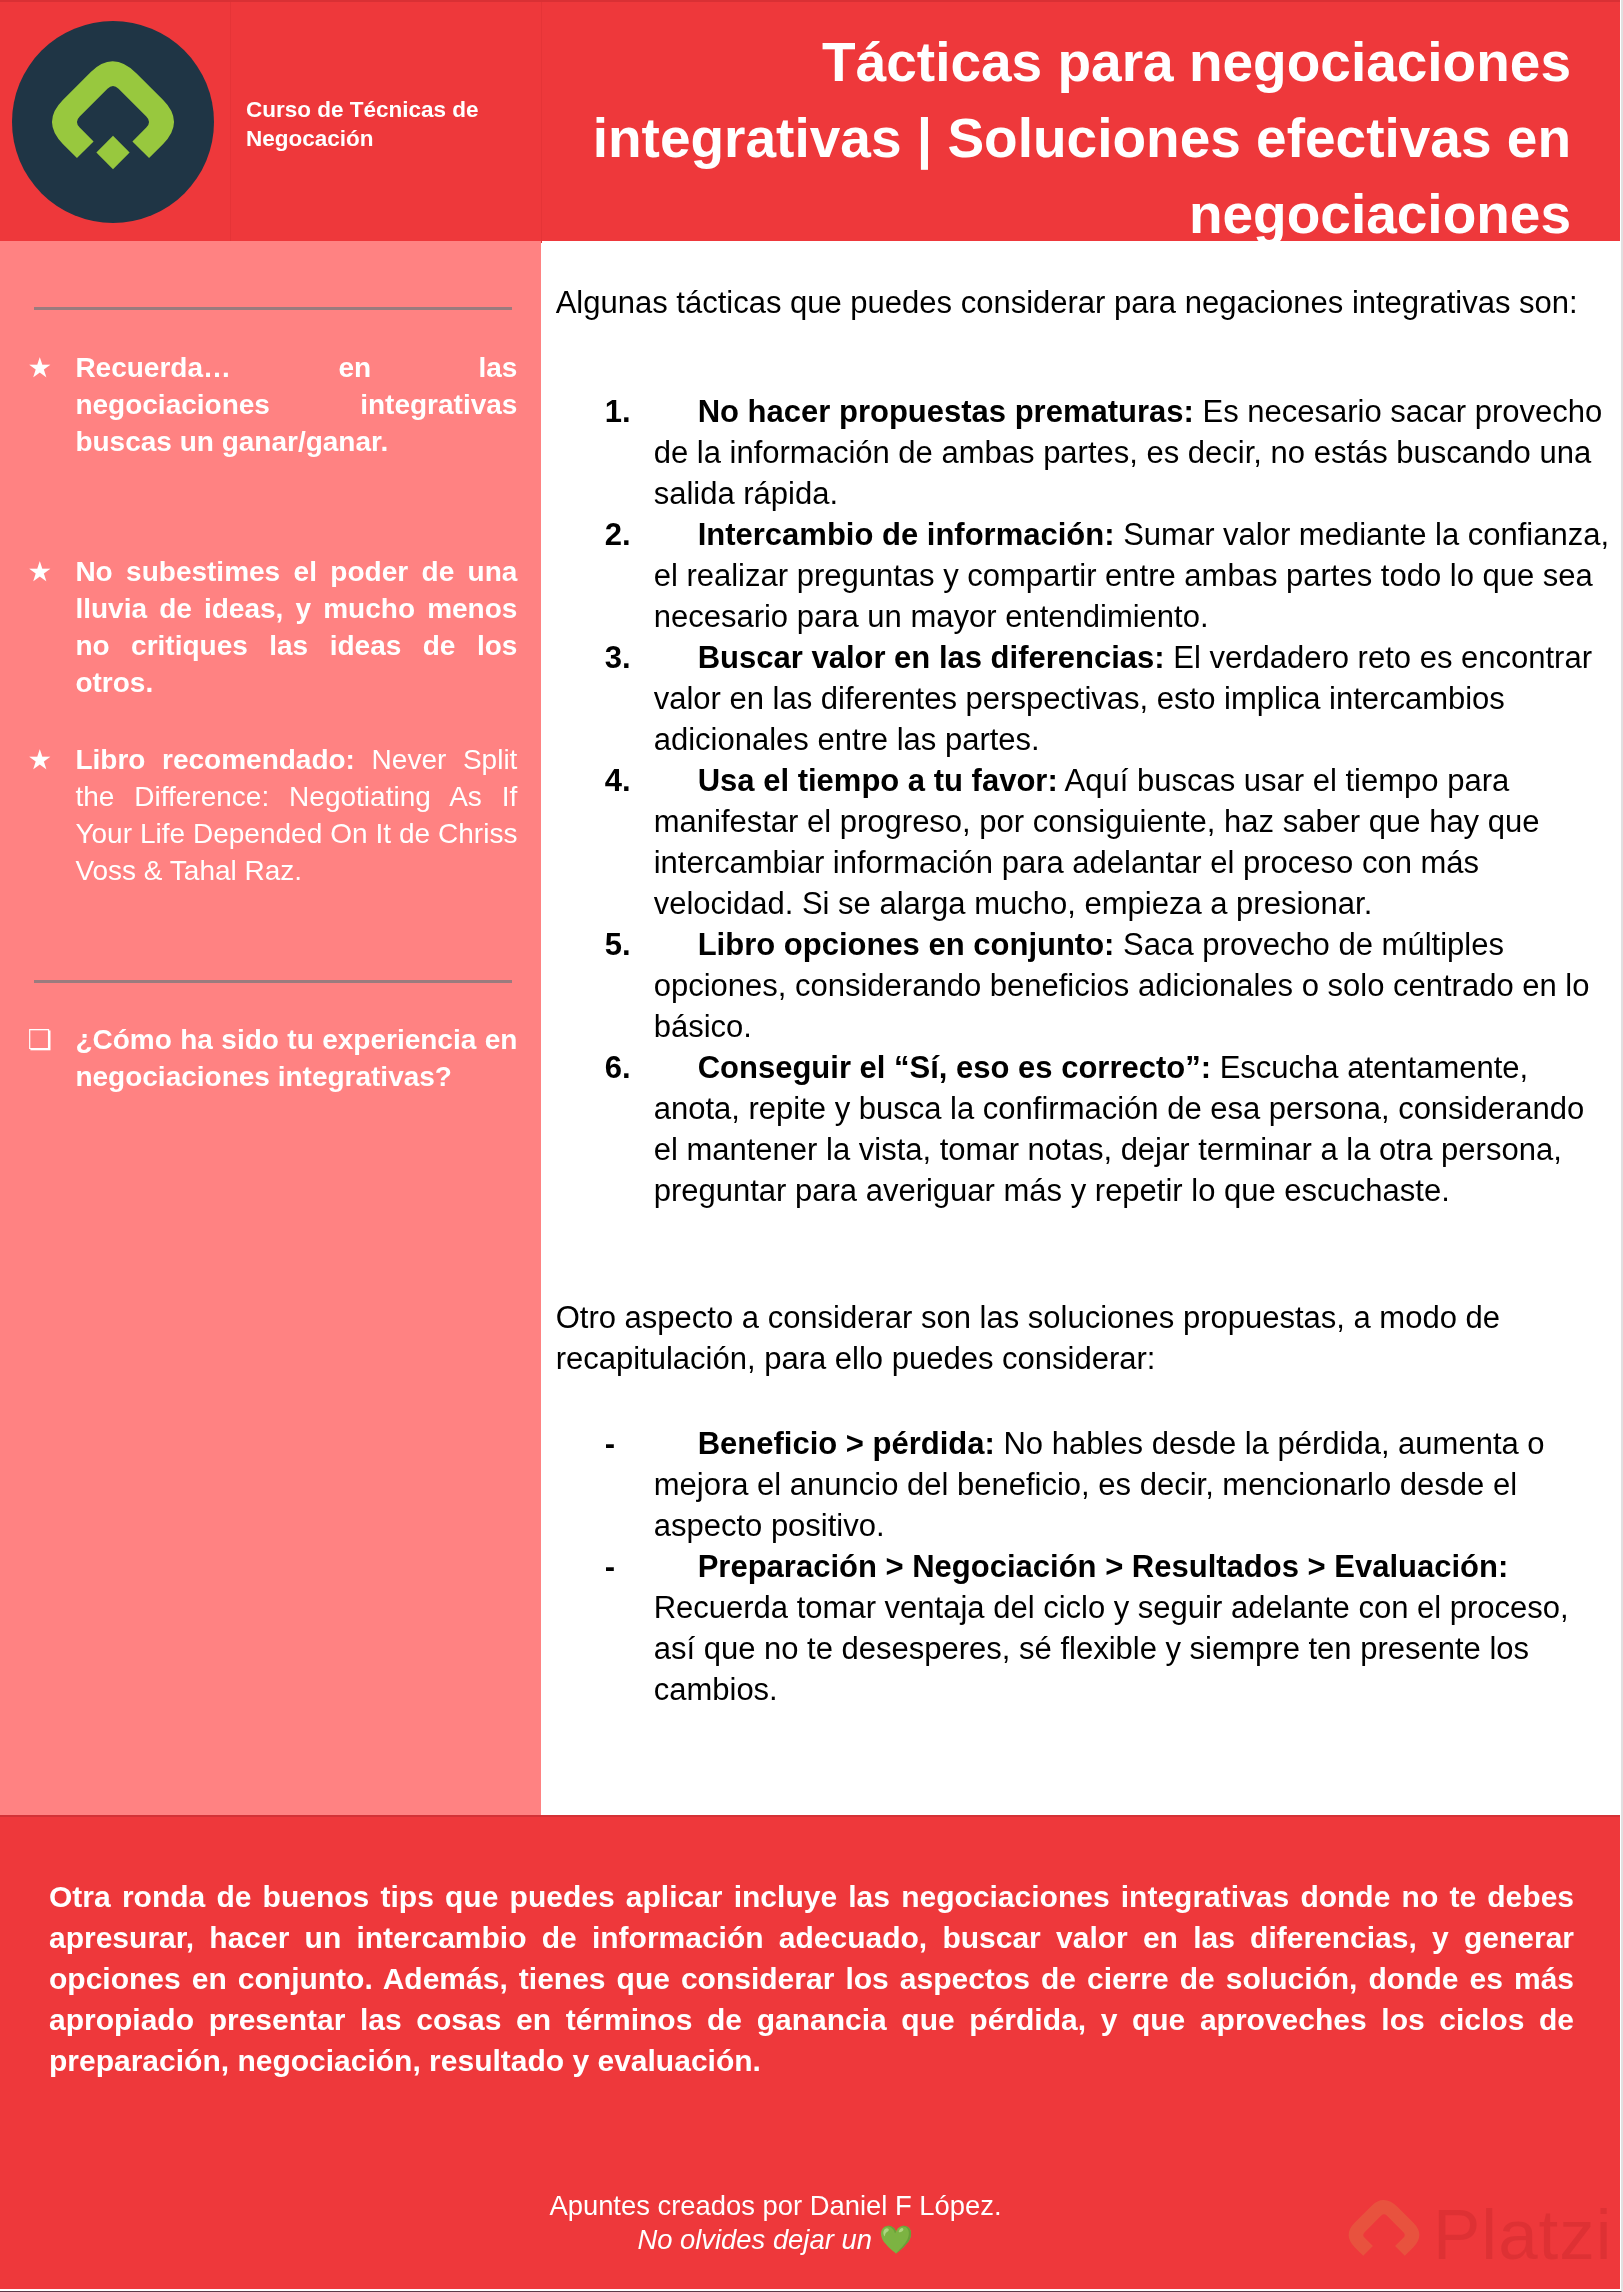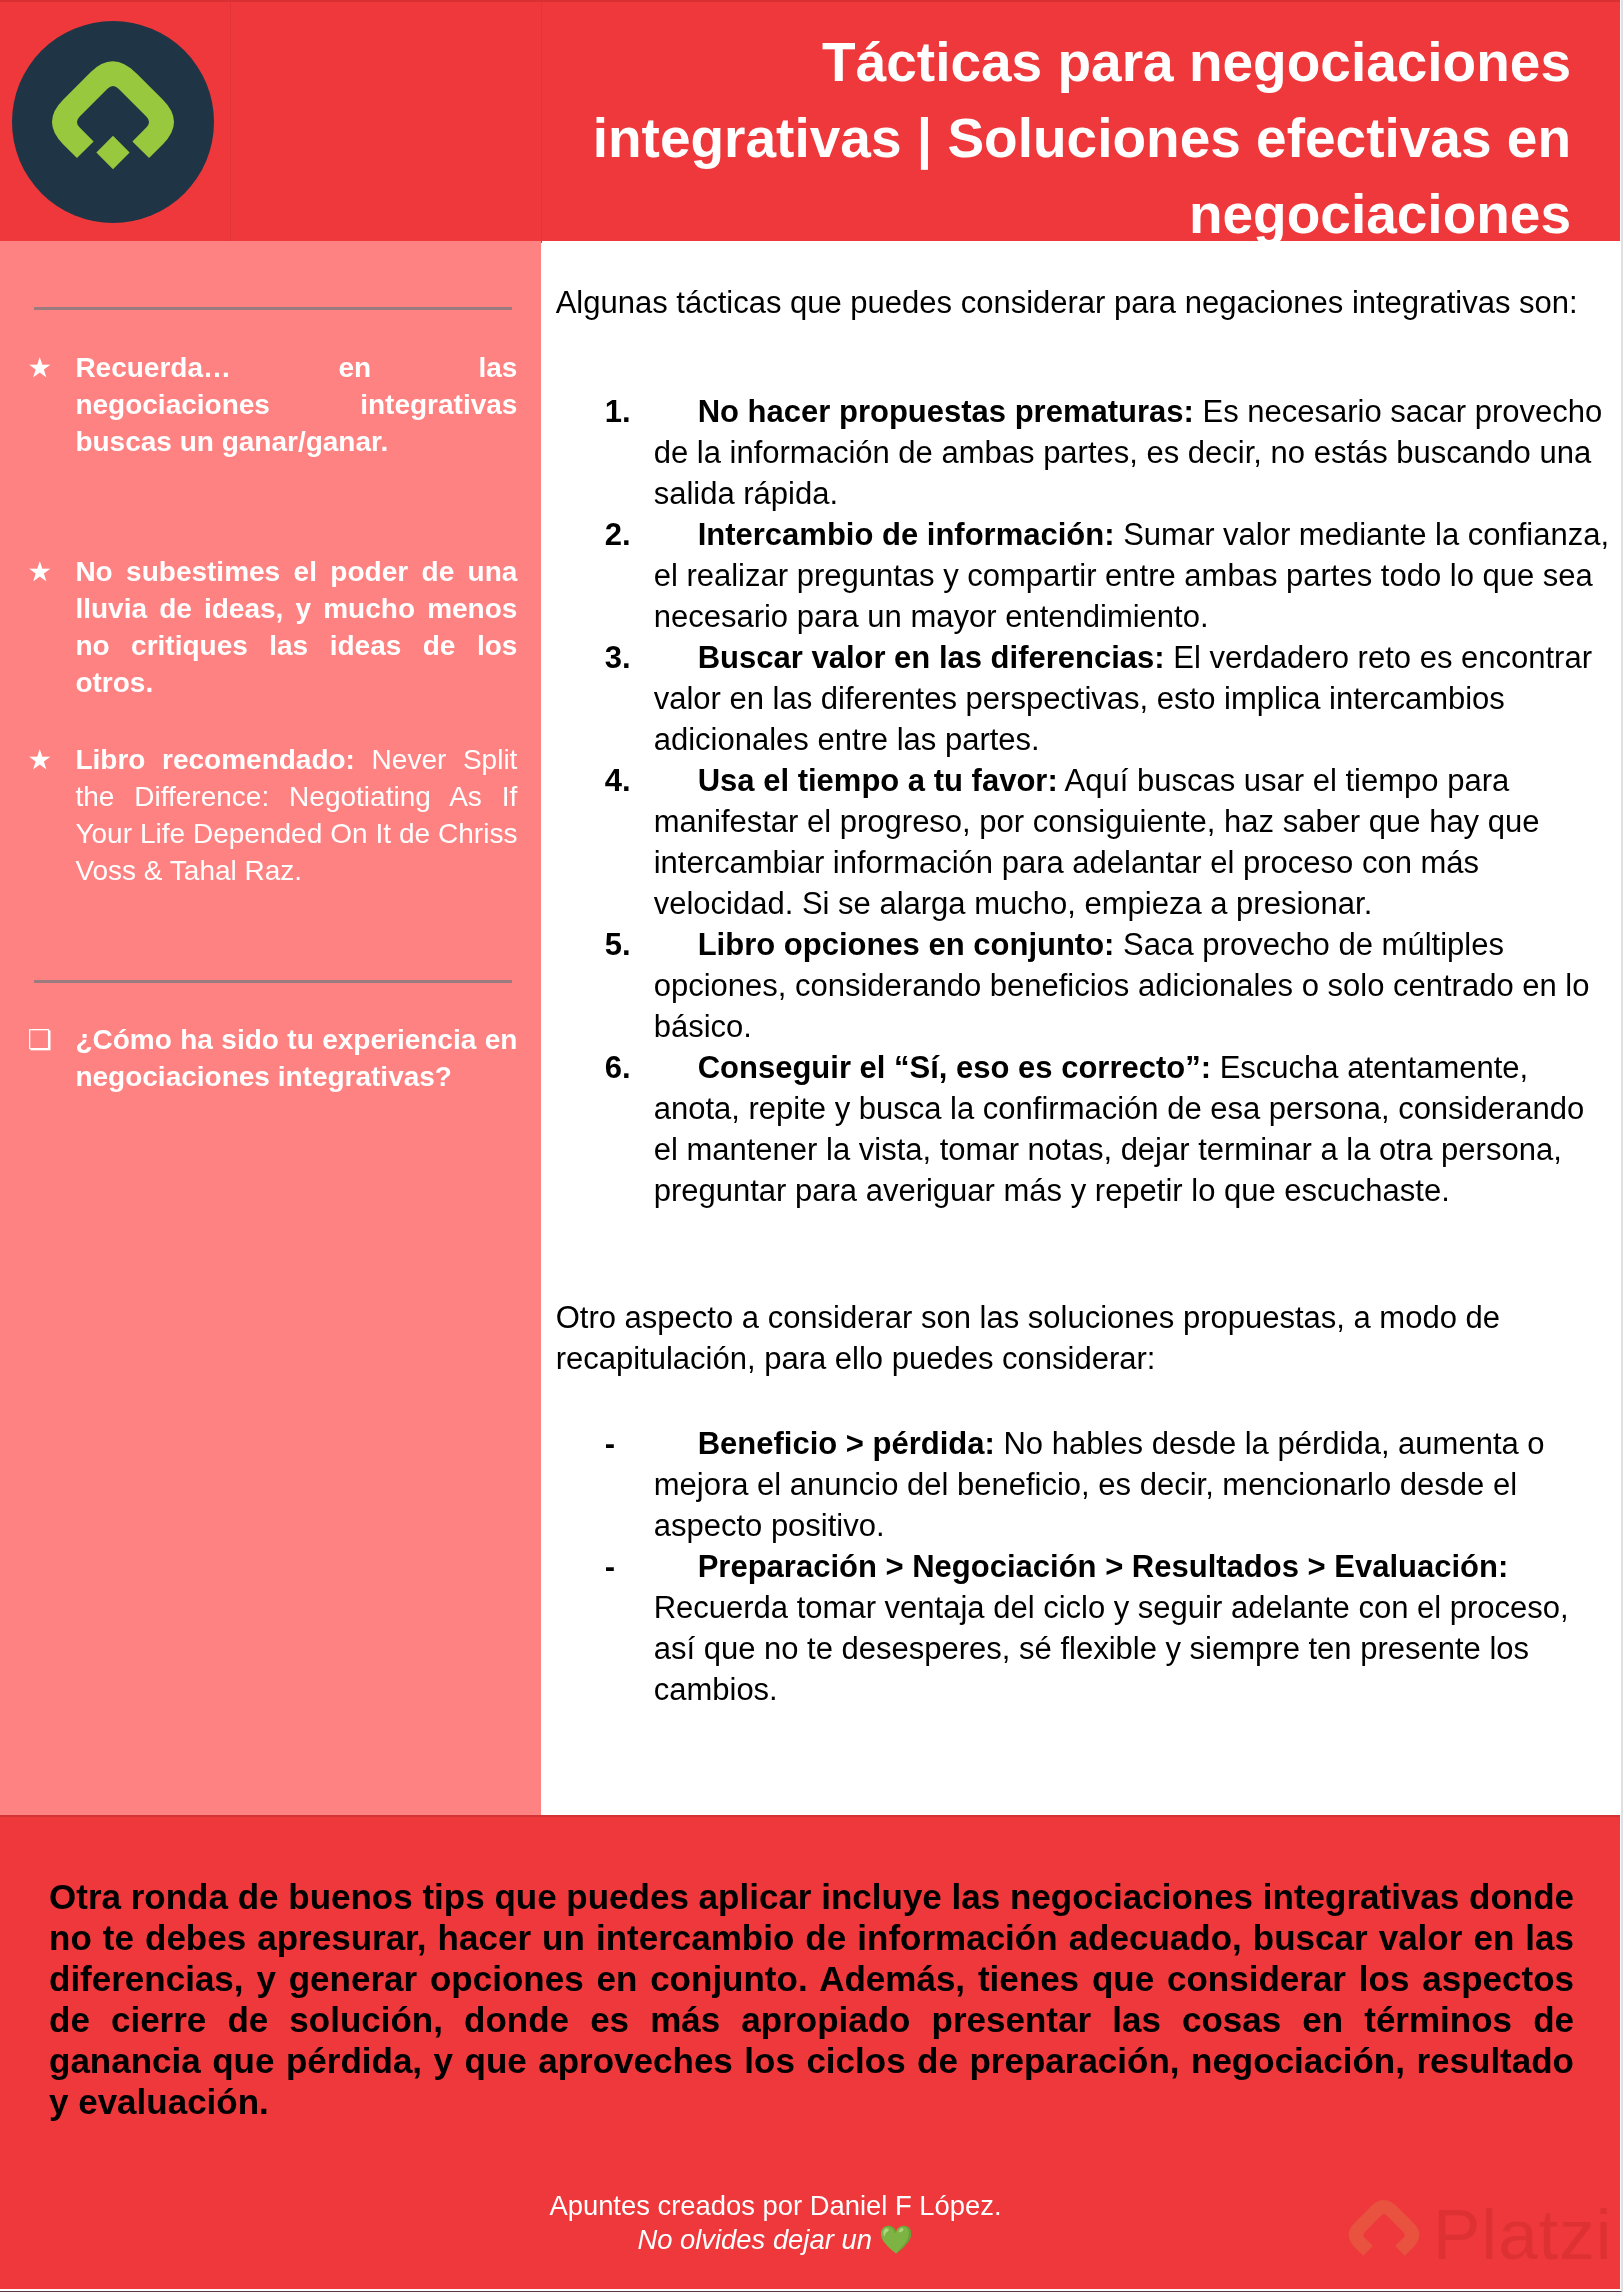--- a/index.html
+++ b/index.html
@@ -28,21 +28,21 @@
   
   .main { position: absolute; left: 541px; top: 241px; width: 1079px; height: 1574px; background: #ffffff; color: #000000; border-radius: 9px; }
   .intro, .outro { position: absolute; left: 14.7px; width: 1039px; font-size: 31px; line-height: 41px; }
   .list { position: absolute; left: 14.7px; width: 1059px; font-size: 31px; line-height: 41px; }
   .li { position: relative; padding-left: 98px; }
   .li .num { position: absolute; left: 49px; top: 0; font-weight: bold; }
   .li b { font-weight: bold; margin-left: 44px; }
 
   
   .footer { position: absolute; left: 0; top: 1815px; width: 1620px; height: 474px; background: #ee383b; border-top: 2px solid #d33236; }
-  .summary { position: absolute; left: 49px; top: 59px; width: 1525px; color: #000000; font-weight: bold; font-size: 35px; line-height: 41px; text-align: justify; text-align-last: left; }
+  .summary { position: absolute; left: 49px; top: 59px; width: 1525px; color: #ffffff; font-weight: bold; font-size: 30px; line-height: 41px; text-align: justify; text-align-last: left; }
   .credits { position: absolute; left: 457px; top: 372px; width: 637px; text-align: center; color: #ffffff; font-size: 27.4px; line-height: 34px; }
   .credits .note { font-style: italic; }
   .heart { display: inline-block; color: #6db33f; font-style: normal; }
   .watermark { position: absolute; left: 1335px; top: 369px; width: 284px; height: 98px; opacity: 0.25; }
   .watermark .wm-text { position: absolute; left: 98px; top: 7.8px; font-size: 71px; color: #b01f22; letter-spacing: 1px; }
   .watermark svg { position: absolute; left: 0; top: 0; }
 </style>
 </head>
 <body>
 
@@ -52,20 +52,21 @@
     <div class="divider-v"></div>
     <div class="divider-v2"></div>
     <div class="logo-circle">
       <svg width="202" height="202" viewBox="0 0 206 206">
         <g transform="translate(103,103) rotate(45)">
           <path d="M -18 -52 L 20 -52 Q 52 -52 52 -20 L 52 0 L 28 0 L 28 -20 Q 28 -28 20 -28 L -20 -28 Q -28 -28 -28 -20 L -28 20 Q -28 28 -20 28 L 0 28 L 0 52 L -20 52 Q -52 52 -52 20 L -52 -20 Q -52 -52 -18 -52 Z" fill="#98c83e"></path>
           <rect x="10" y="10" width="24" height="24" fill="#98c83e"></rect>
         </g>
       </svg>
     </div>
+    <div class="course-name">Curso de Técnicas de Negocación</div>
     <div class="page-title">Tácticas para negociaciones integrativas | Soluciones efectivas en negociaciones</div>
   </div>
 
   <div class="sidebar">
     <div class="sep" style="top:66px;"></div>
 
     <div class="side-item" style="top:108px;">
       <span class="marker">★</span>
       <span class="txt"><b>Recuerda… en las negociaciones integrativas buscas un ganar/ganar.</b></span>
     </div>

